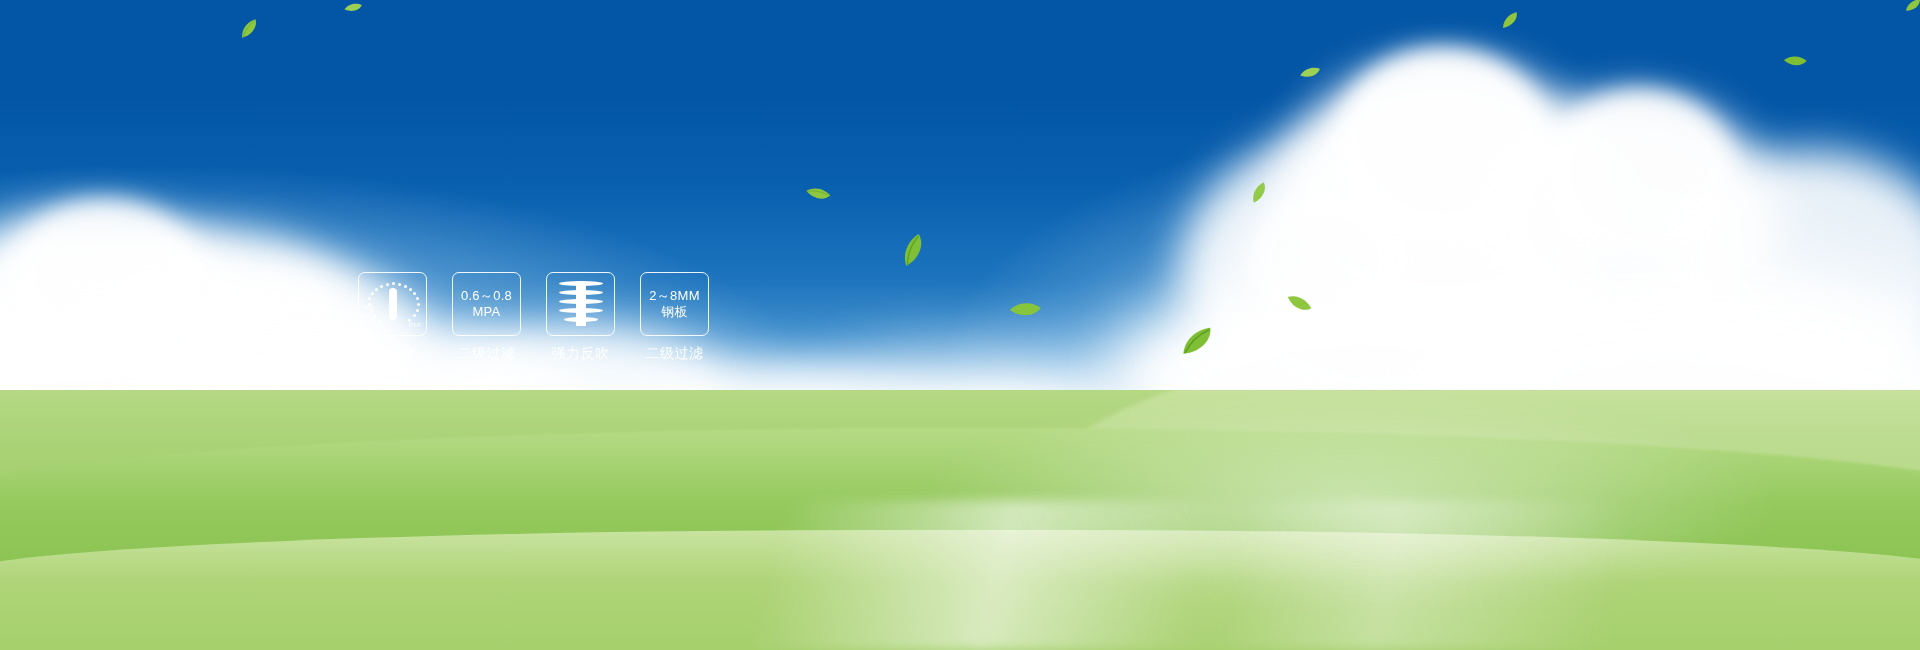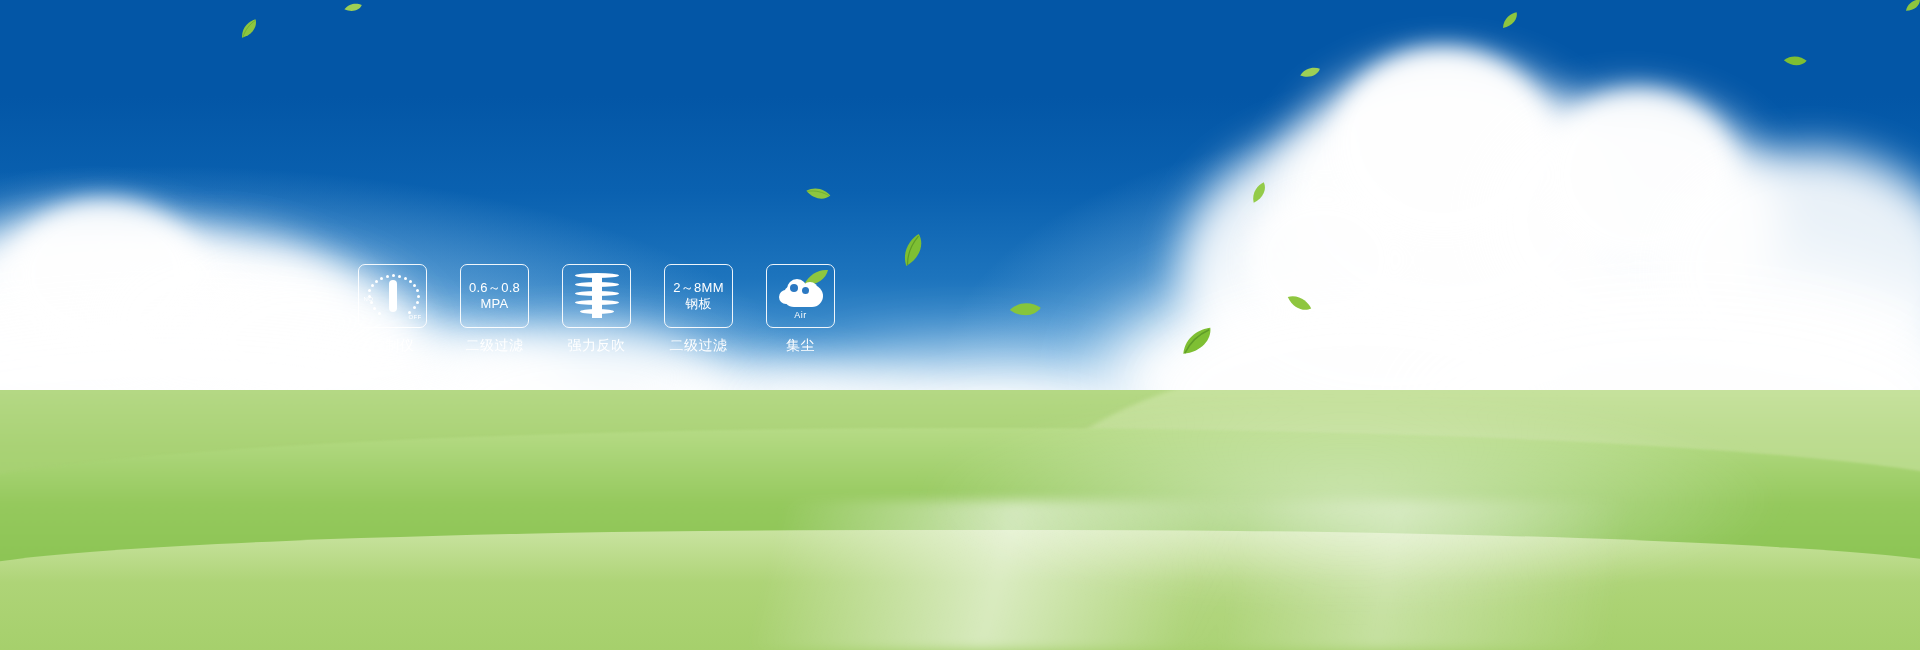--- a/index.html
+++ b/index.html
@@ -94,21 +94,21 @@
     clip-path:polygon(0 0,100% 0,calc(100% - 16px) 100%,0 100%);
     padding-right:34px;
   }
   .pill-b{
     background:#ffffff;color:#1a5fae;padding:0 22px 0 26px;margin-left:-14px;
     clip-path:polygon(16px 0,100% 0,100% 100%,0 100%);
     padding-left:34px;
   }
 
   
-  .features{position:absolute;left:358px;top:264px;display:flex;gap:33px;}
+  .features{position:absolute;left:358px;top:272px;display:flex;gap:25px;}
   .feature{width:69px;display:flex;flex-direction:column;align-items:center;}
   .f-box{
     width:69px;height:64px;border:1px solid rgba(255,255,255,.92);border-radius:7px;
     display:flex;flex-direction:column;align-items:center;justify-content:center;
     color:#ffffff;box-sizing:border-box;
   }
   .f-box .txt{font-size:13px;line-height:16px;text-align:center;letter-spacing:.3px;}
   .f-label{margin-top:9px;font-size:14px;color:#ffffff;white-space:nowrap;letter-spacing:.5px;}
 
   
@@ -314,35 +314,16 @@
       </div>
 
       <div class="feature">
         <div class="f-box">
           <div class="txt">2～8MM</div>
           <div class="txt">钢板</div>
         </div>
         <div class="f-label">二级过滤</div>
       </div>
 
-      <div class="feature">
-        <div class="f-box">
-          <div class="airicon">
-            <div class="gleaf">
-              <svg width="26" height="17" viewBox="0 0 26 17">
-                  <path d="M1 16C6 5 16 0 25 1c-2 9-12 16-24 15z" fill="#8ec63f"></path>
-                </svg>
-            </div>
-            <div class="c1" style="left:8px;top:12px;width:40px;height:22px;border-radius:11px"></div>
-            <div class="c1" style="left:12px;top:6px;width:20px;height:20px"></div>
-            <div class="c1" style="left:27px;top:9px;width:16px;height:16px"></div>
-            <div class="c1" style="left:4px;top:17px;width:14px;height:14px"></div>
-            <div class="c1" style="left:15px;top:11px;width:8px;height:8px;background:#2b78c2"></div>
-            <div class="c1" style="left:27px;top:14px;width:7px;height:7px;background:#2b78c2"></div>
-            <div class="air-t">Air</div>
-          </div>
-        </div>
-        <div class="f-label">集尘</div>
-      </div>
 
     </div>
   </div>
 </div>
 
 </body></html>

